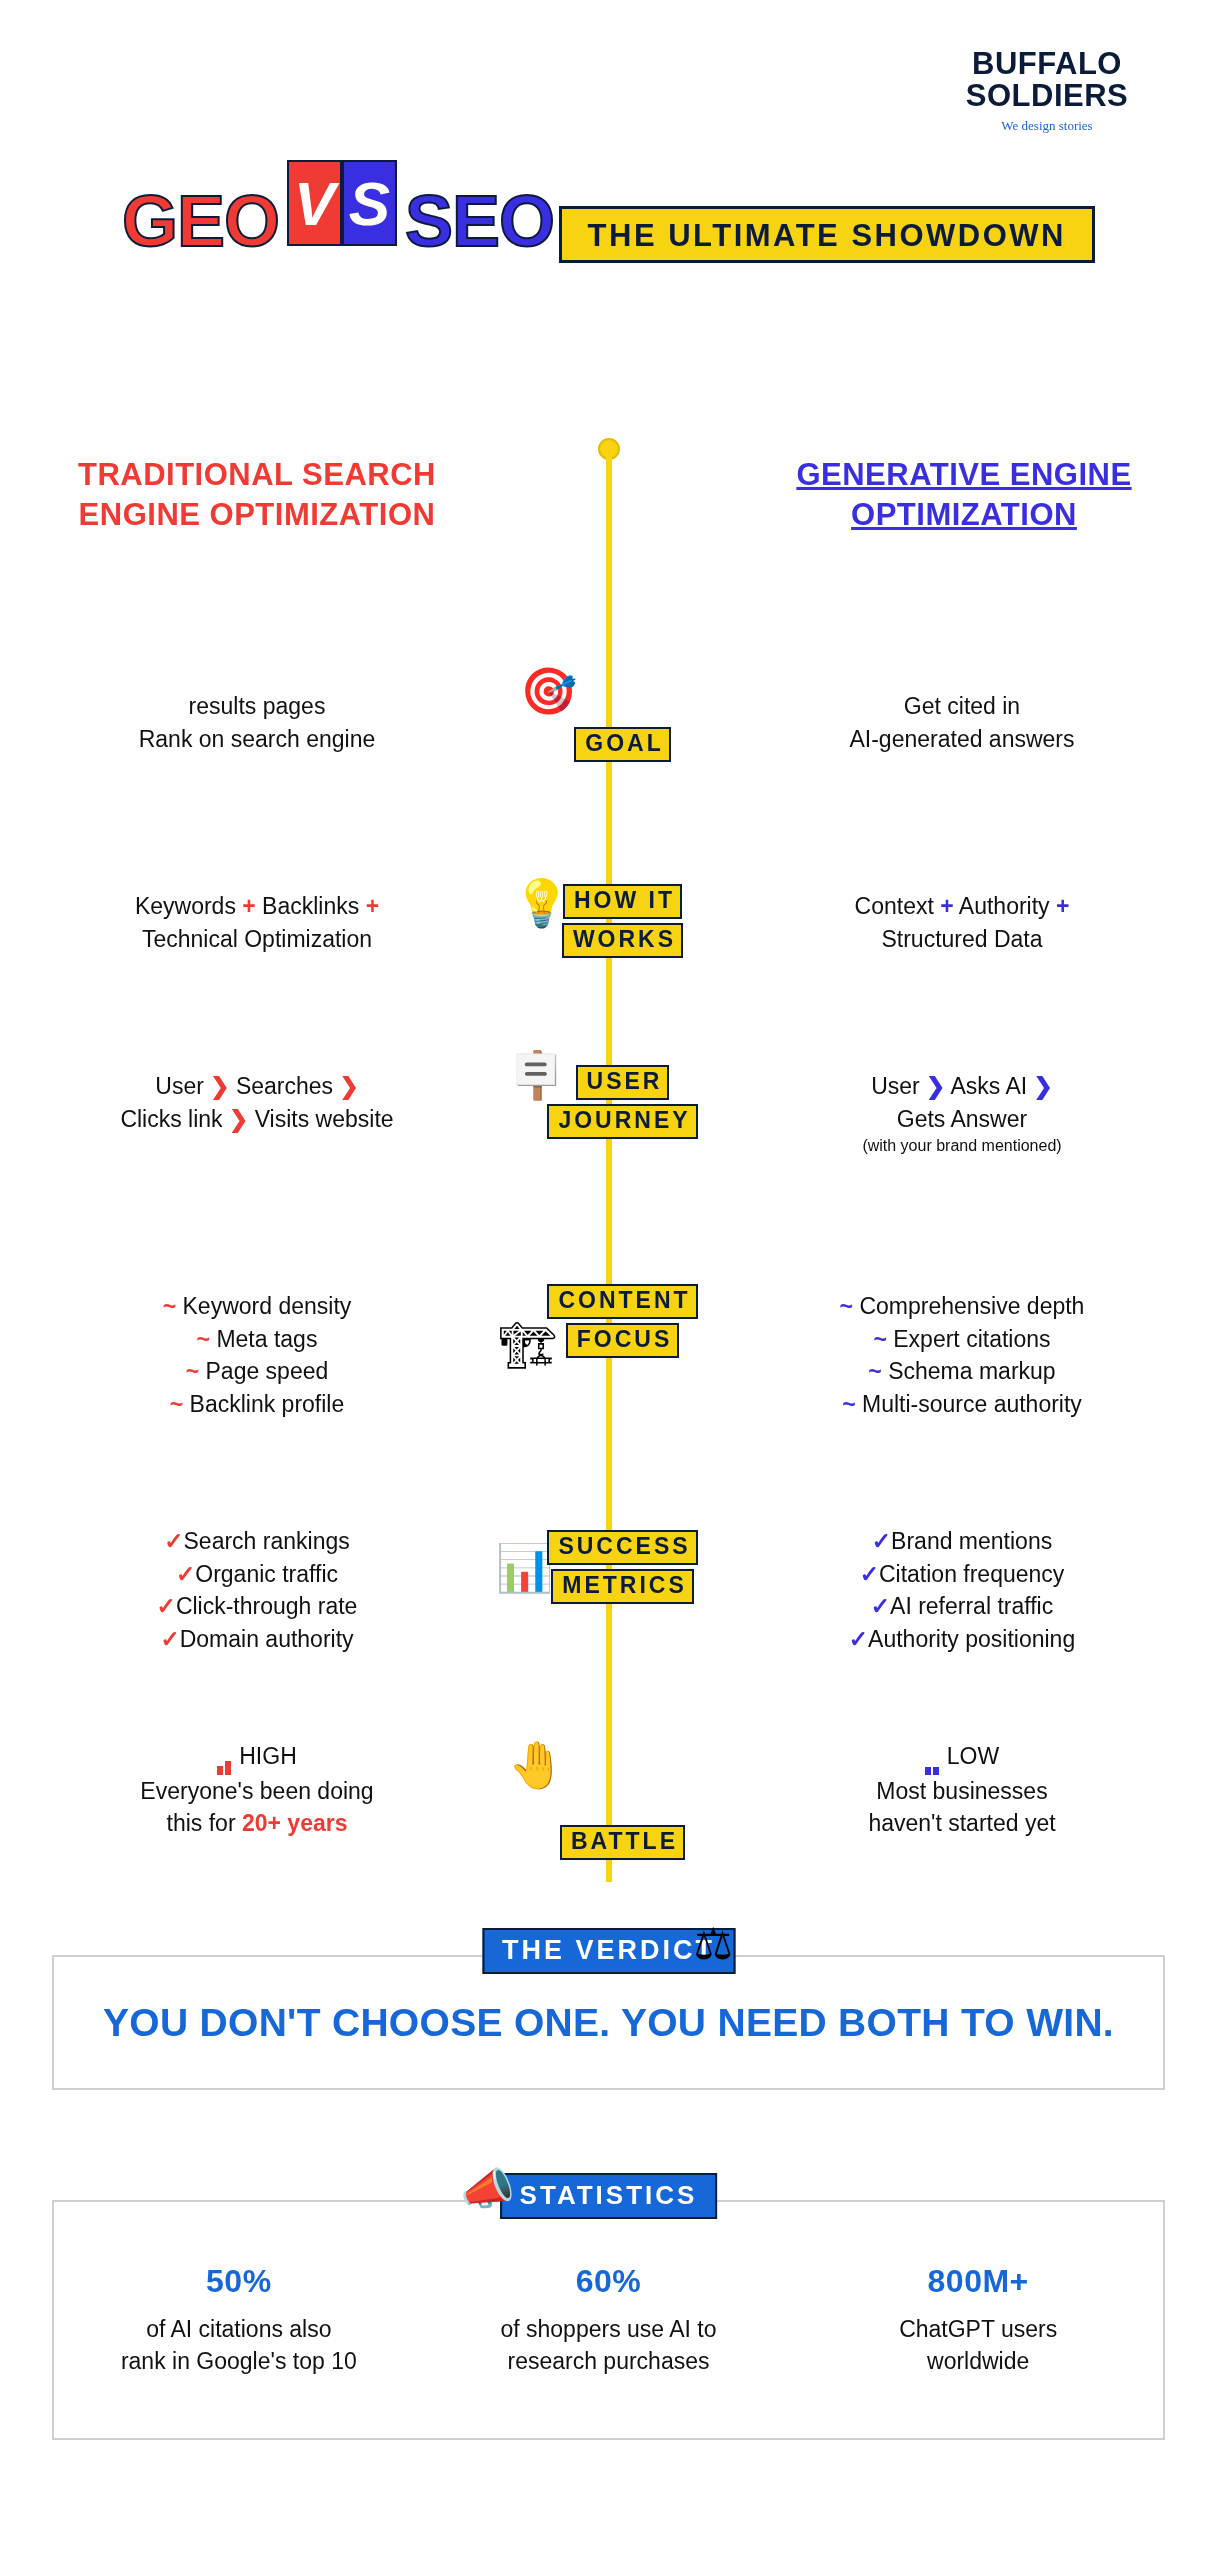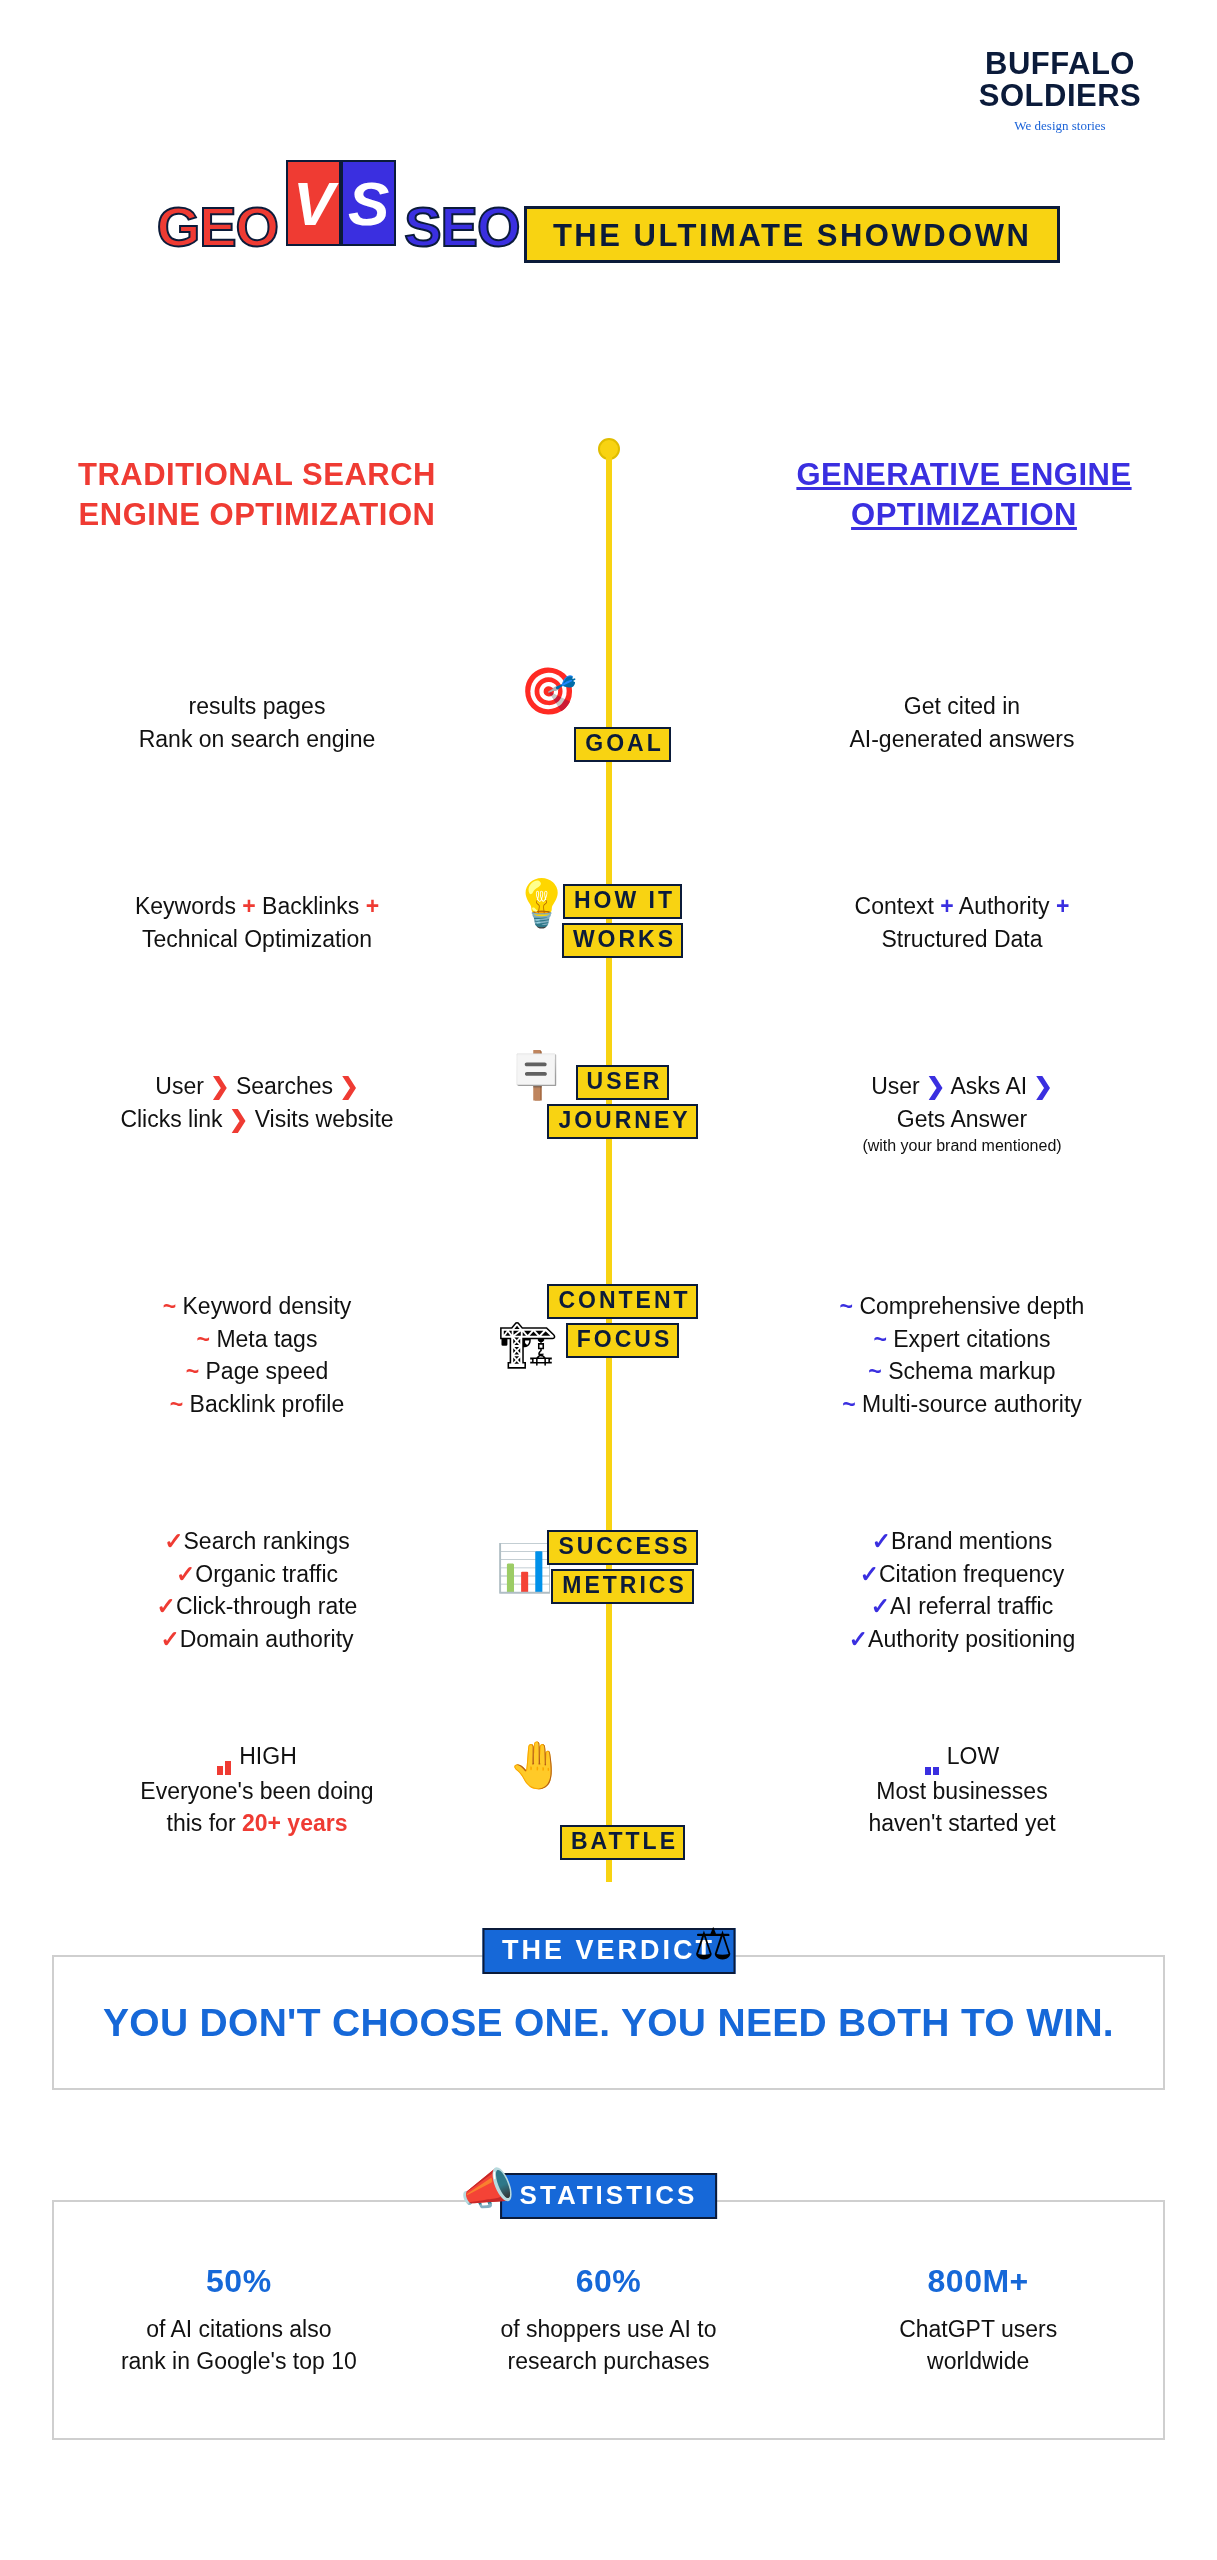--- a/index.html
+++ b/index.html
@@ -9,21 +9,21 @@
     background: #ffffff;
     font-family: "Liberation Sans", sans-serif;
     position: relative;
     overflow: hidden;
   }
 
   
   .brand {
     position: absolute;
     top: 48px;
-    right: 42px;
+    right: 55px;
     text-align: center;
     width: 230px;
   }
   .brand-line1, .brand-line2 {
     font-family: "Liberation Sans", sans-serif;
     font-weight: 900;
     font-size: 31px;
     letter-spacing: 0.5px;
     color: #0b1b3a;
     line-height: 1.02;
@@ -46,21 +46,21 @@
   }
   .title-row {
     display: inline-flex;
     align-items: baseline;
     justify-content: center;
     gap: 4px;
   }
   .t-geo, .t-seo {
     font-family: "Liberation Sans", sans-serif;
     font-weight: 900;
-    font-size: 56px;
+    font-size: 72px;
     letter-spacing: -1px;
     line-height: 1;
     -webkit-text-stroke: 2px #0b1b3a;
   }
   .t-geo { color: #ef3b33; }
   .t-seo { color: #3a2fe0; }
   .t-vs {
     position: relative;
     display: inline-block;
     width: 110px;

